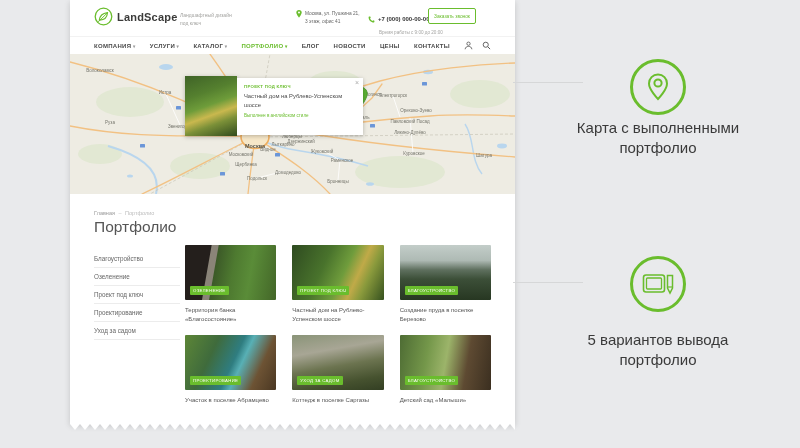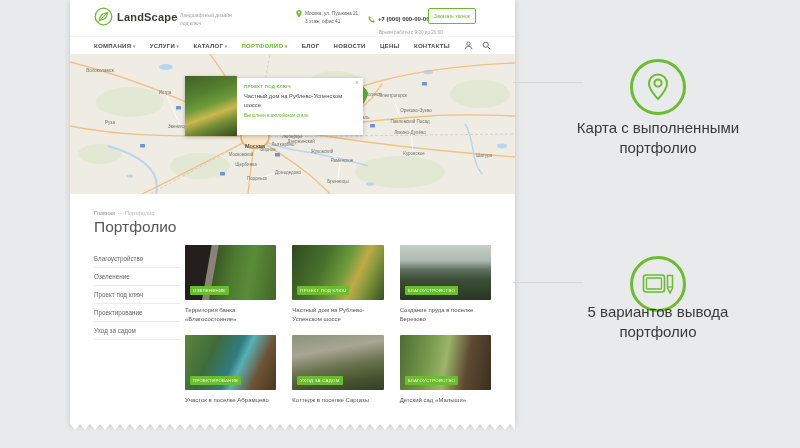--- a/index.html
+++ b/index.html
@@ -82,21 +82,21 @@
   .pp{background:linear-gradient(160deg,#3f6327 0%,#55802f 30%,#6e9c3a 48%,#c9b84e 62%,#7b9038 75%,#2f4a1d 100%);}
 
   
   .conn { position:absolute; width:70px; height:1px; background:#d6d7d8; }
   .conn1 { left:513px; top:82px; } .conn2 { left:513px; top:282px; }
   .circle { position:absolute; width:56px; height:56px; border:3px solid var(--accent);
             border-radius:50%; display:flex; align-items:center; justify-content:center; }
   .circle1 { left:630px; top:59px; } .circle2 { left:630px; top:256px; }
   .anno-text { position:absolute; width:190px; text-align:center; font-size:15px;
                color:#3a3a3a; line-height:1.35; }
-  .anno1 { left:563px; top:118px; } .anno2 { left:563px; top:302px; }
+  .anno1 { left:563px; top:118px; } .anno2 { left:563px; top:330px; }
 </style>
 </head>
 <body>
 
 <div class="mockup">
   <div class="page">
 
     <div class="hdr">
       <div class="logo">
         <svg width="19" height="19" viewBox="0 0 22 22">

